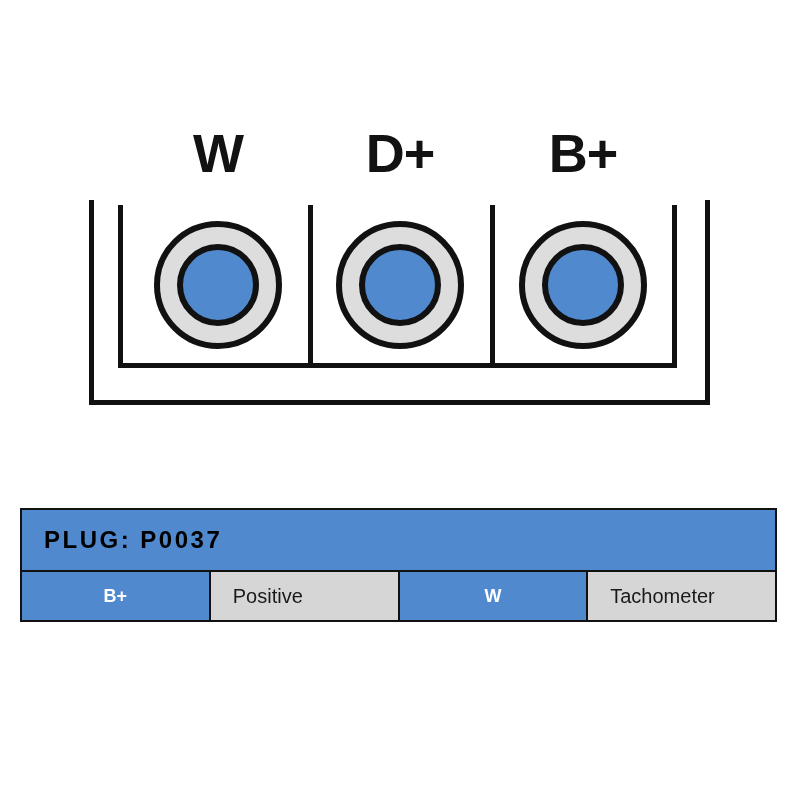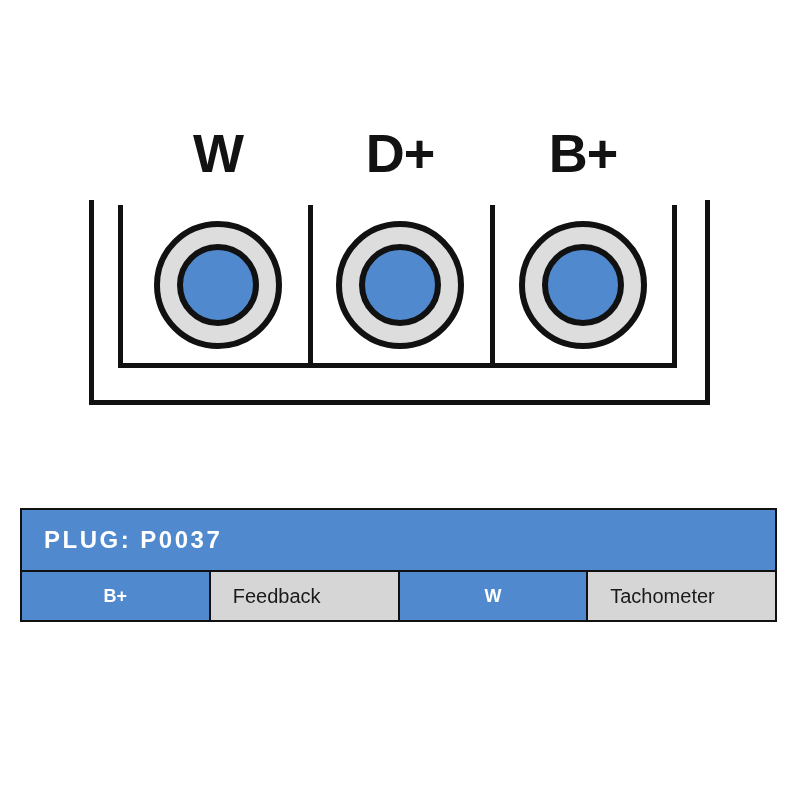--- a/index.html
+++ b/index.html
@@ -71,21 +71,21 @@
     background: #111111;
   }
   #plug-table td {
     border: 2px solid #111111;
     padding: 0;
     height: 48px;
     vertical-align: middle;
   }
   .tbl-header {
     background: #5089ce;
-    color: #ffffff;
+    color: #000000;
     font-size: 24px;
     font-weight: 700;
     letter-spacing: 2.5px;
     padding-left: 22px !important;
     height: 60px !important;
     margin-left: 36px;
   }
   .cell-code {
     background: #5089ce;
     color: #ffffff;
@@ -135,18 +135,18 @@
 
 </div>
 
 <table id="plug-table">
   <tbody>
     <tr>
       <td class="tbl-header" colspan="4">PLUG: P0037</td>
     </tr>
     <tr>
       <td class="cell-code" style="width:95px;">B+</td>
-      <td class="cell-desc" style="width:285px;">Feedback</td>
+      <td class="cell-desc" style="width:285px;">Positive</td>
       <td class="cell-code" style="width:90px;">W</td>
       <td class="cell-desc">Tachometer</td>
     </tr>
   </tbody>
 </table>
 
 </body></html>

